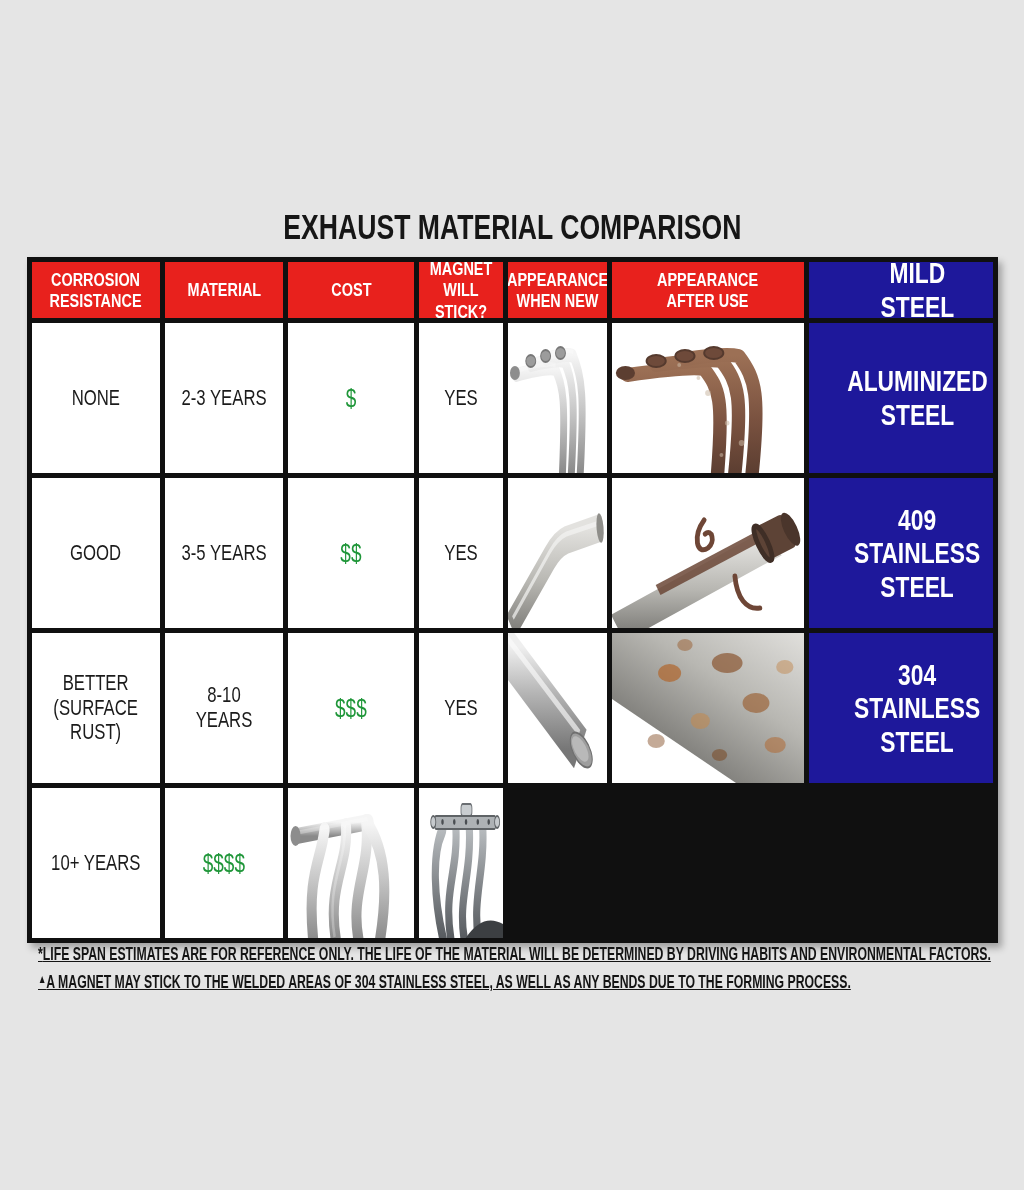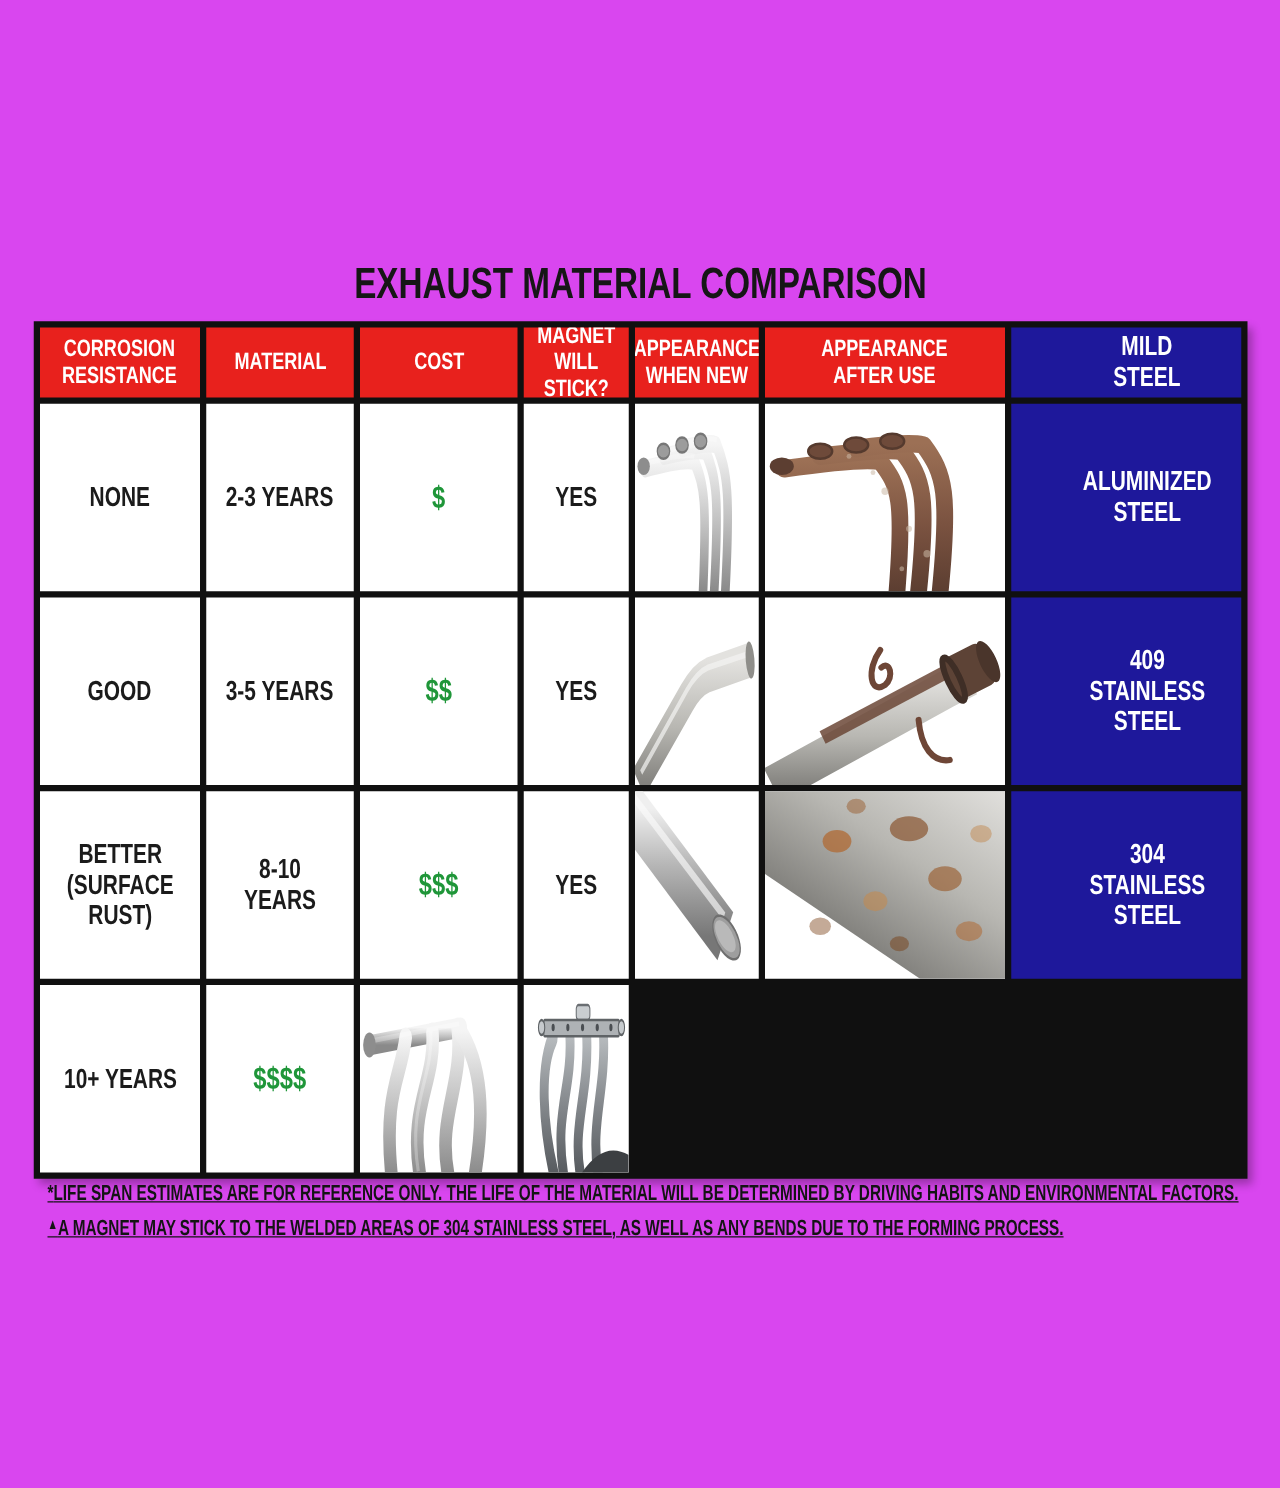--- a/index.html
+++ b/index.html
@@ -1,21 +1,21 @@
 <!DOCTYPE html>
 <html><head>
 <meta charset="utf-8">
 <style>
   html, body { margin: 0; padding: 0; background: #ffffff; }
   body {
     width: 1024px; height: 1190px;
     font-family: "Liberation Sans", "DejaVu Sans", sans-serif;
     -webkit-font-smoothing: antialiased;
   }
-  .page { position: relative; width: 1024px; height: 1190px; overflow: hidden; background: #d946ef; }
+  .page { position: relative; width: 1024px; height: 1190px; overflow: hidden; background: #e5e5e5; }
 
   .title {
     position: absolute; top: 208px; left: 0; width: 1024px;
     text-align: center; font-size: 35px; font-weight: 700; color: #161616;
     letter-spacing: 0px; line-height: 1.1;
   }
   .cond { display: inline-block; transform: scaleX(0.76); transform-origin: center; white-space: pre-line; }
 
   .ctable {
     position: absolute; top: 257px; left: 27px;
@@ -24,22 +24,22 @@
     grid-template-rows: 56px repeat(4, 150px);
     gap: 5px; padding: 5px;
     background: #101010;
     box-shadow: 4px 5px 7px rgba(0,0,0,0.30);
   }
   .cell {
     display: flex; align-items: center; justify-content: center;
     text-align: center; line-height: 1.12; overflow: hidden;
   }
   .th   { background: #e8211d; color: #ffffff; font-weight: 700; font-size: 19px; }
-  .mat  { background: #1e189b; color: #ffffff; font-weight: 700; font-size: 22px; padding-left: 33px; }
-  .data { background: #ffffff; color: #1b1b1b; font-weight: 700; font-size: 22px; }
+  .mat  { background: #1e189b; color: #ffffff; font-weight: 700; font-size: 30px; padding-left: 33px; }
+  .data { background: #ffffff; color: #1b1b1b; font-weight: 400; font-size: 22px; }
   .cost { color: #1f9639; font-size: 25px; }
   .imgc { background: #ffffff; padding: 0; }
   .imgc svg { display: block; width: 100%; height: 100%; }
   sup.tri { font-size: 12px; vertical-align: 7px; line-height: 0; }
 
   .footnotes { position: absolute; left: 38px; top: 944px; width: 980px; color: #141414; text-decoration: underline; }
   .footnotes p {
     margin: 0 0 7px 0; font-size: 17.5px; font-weight: 700;
     transform: scaleX(0.70); transform-origin: left center; white-space: nowrap;
   }

